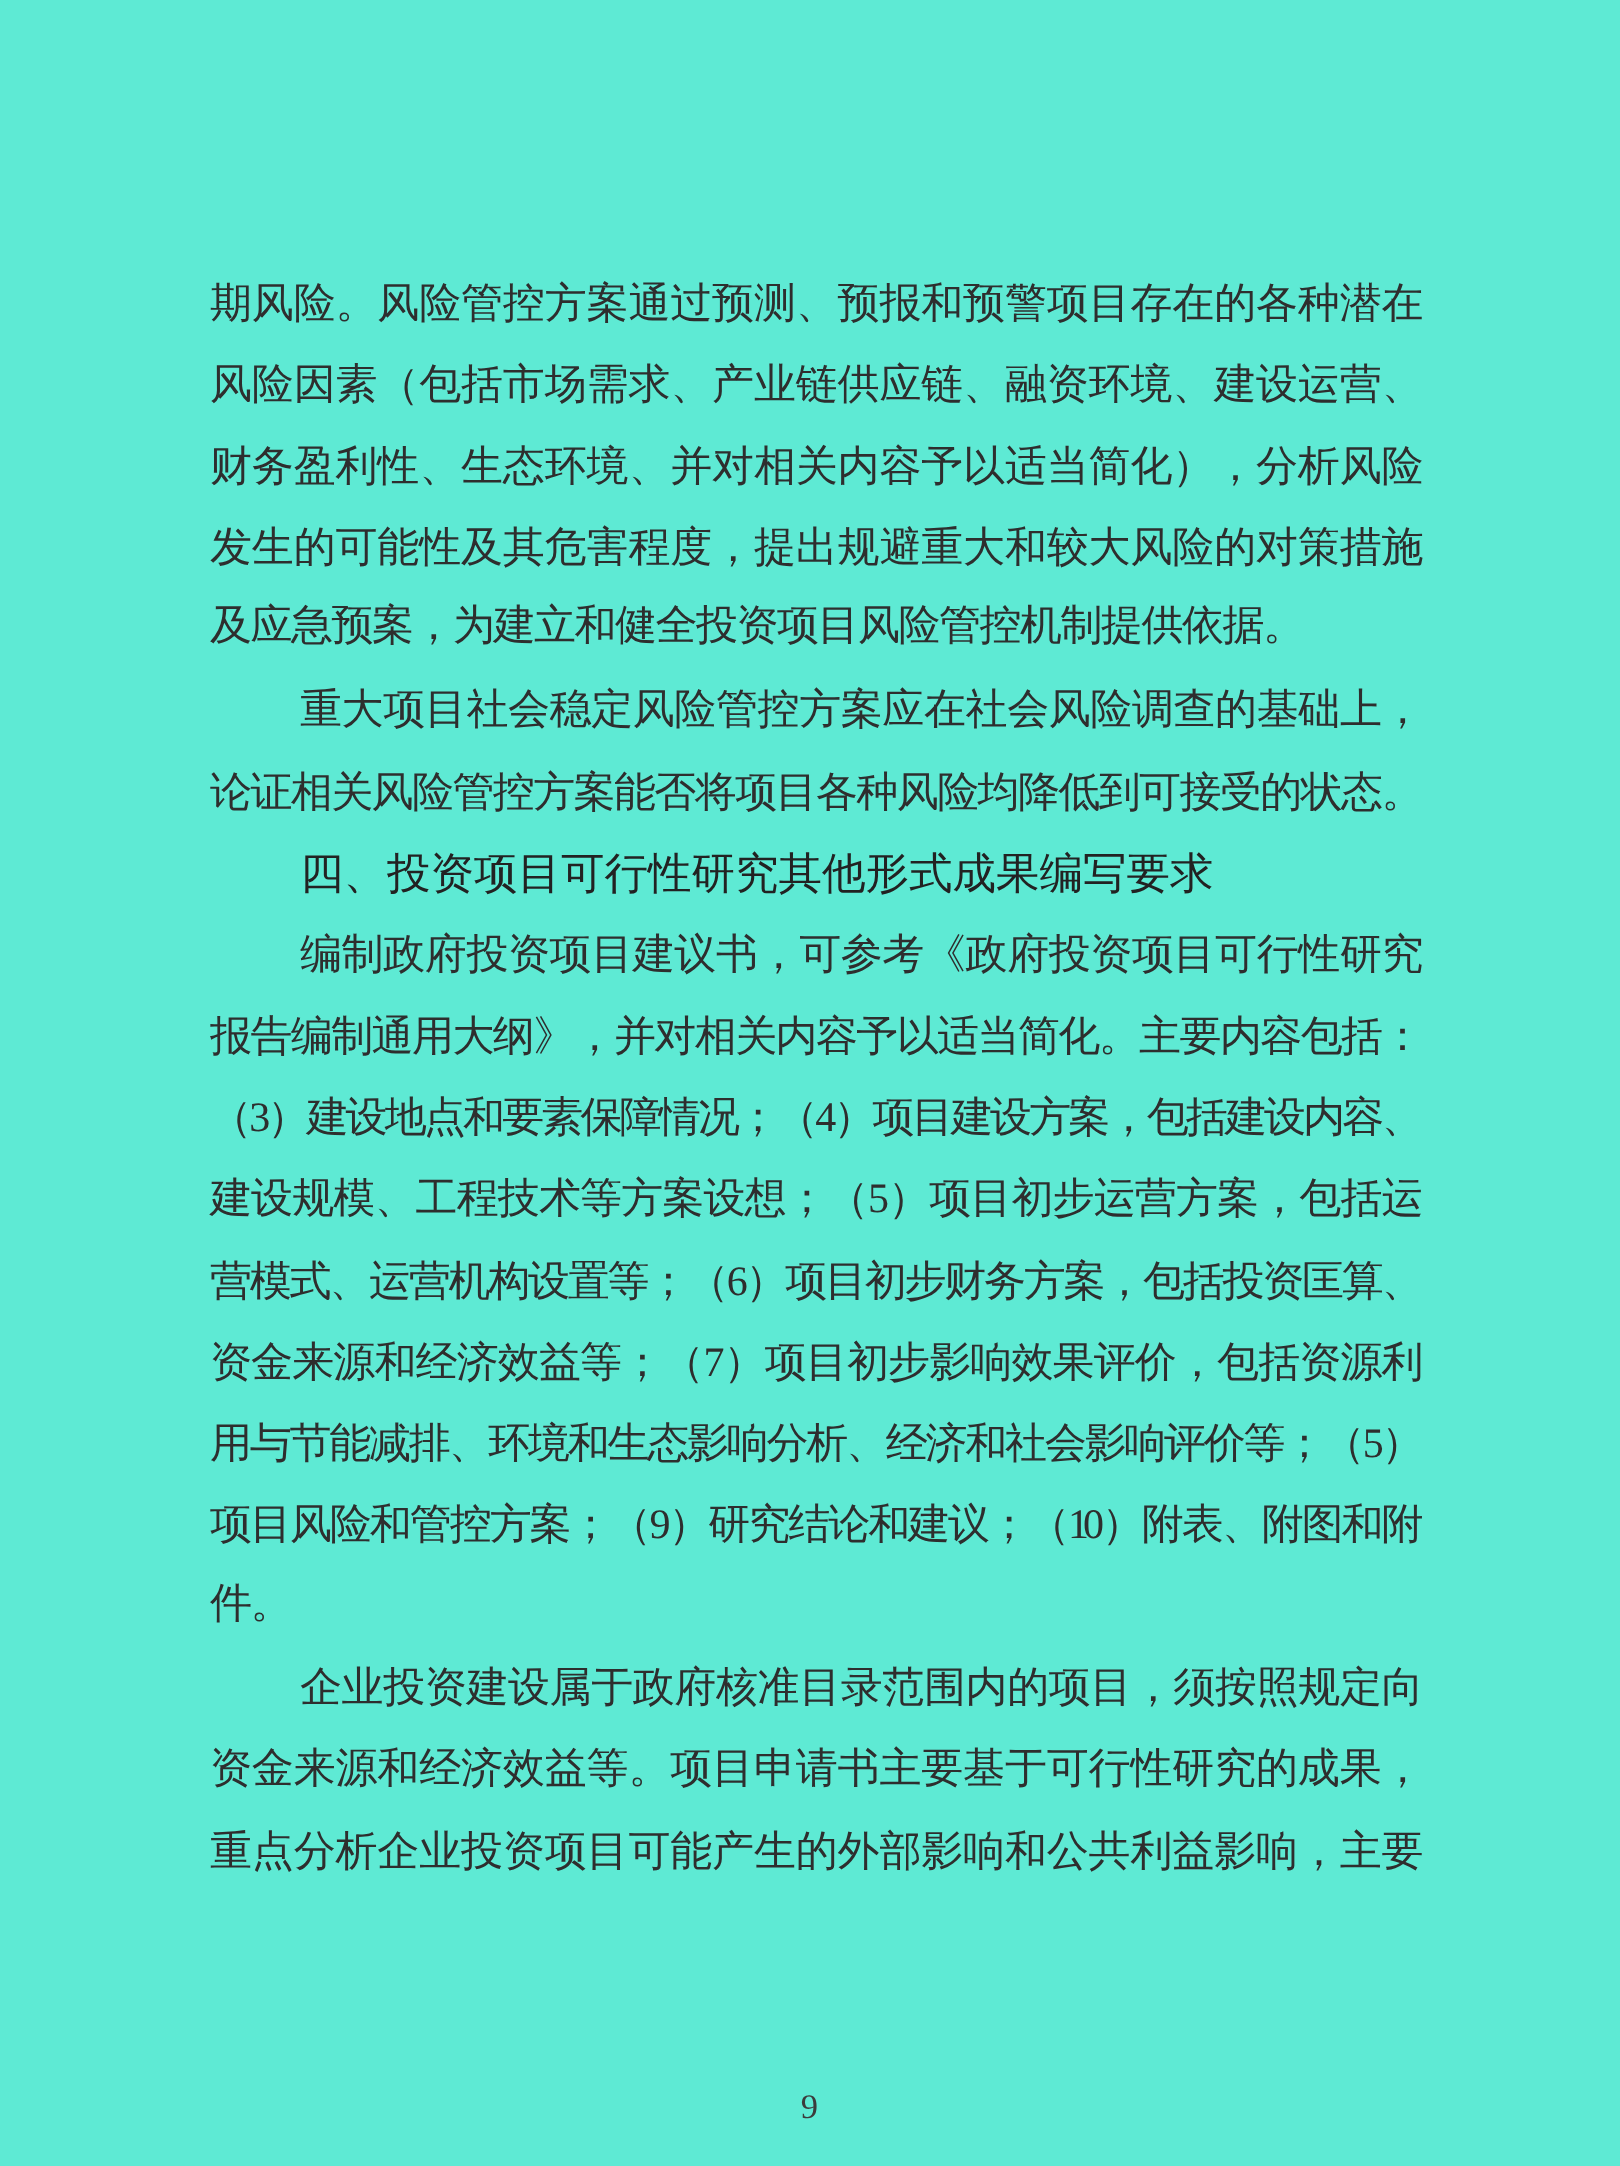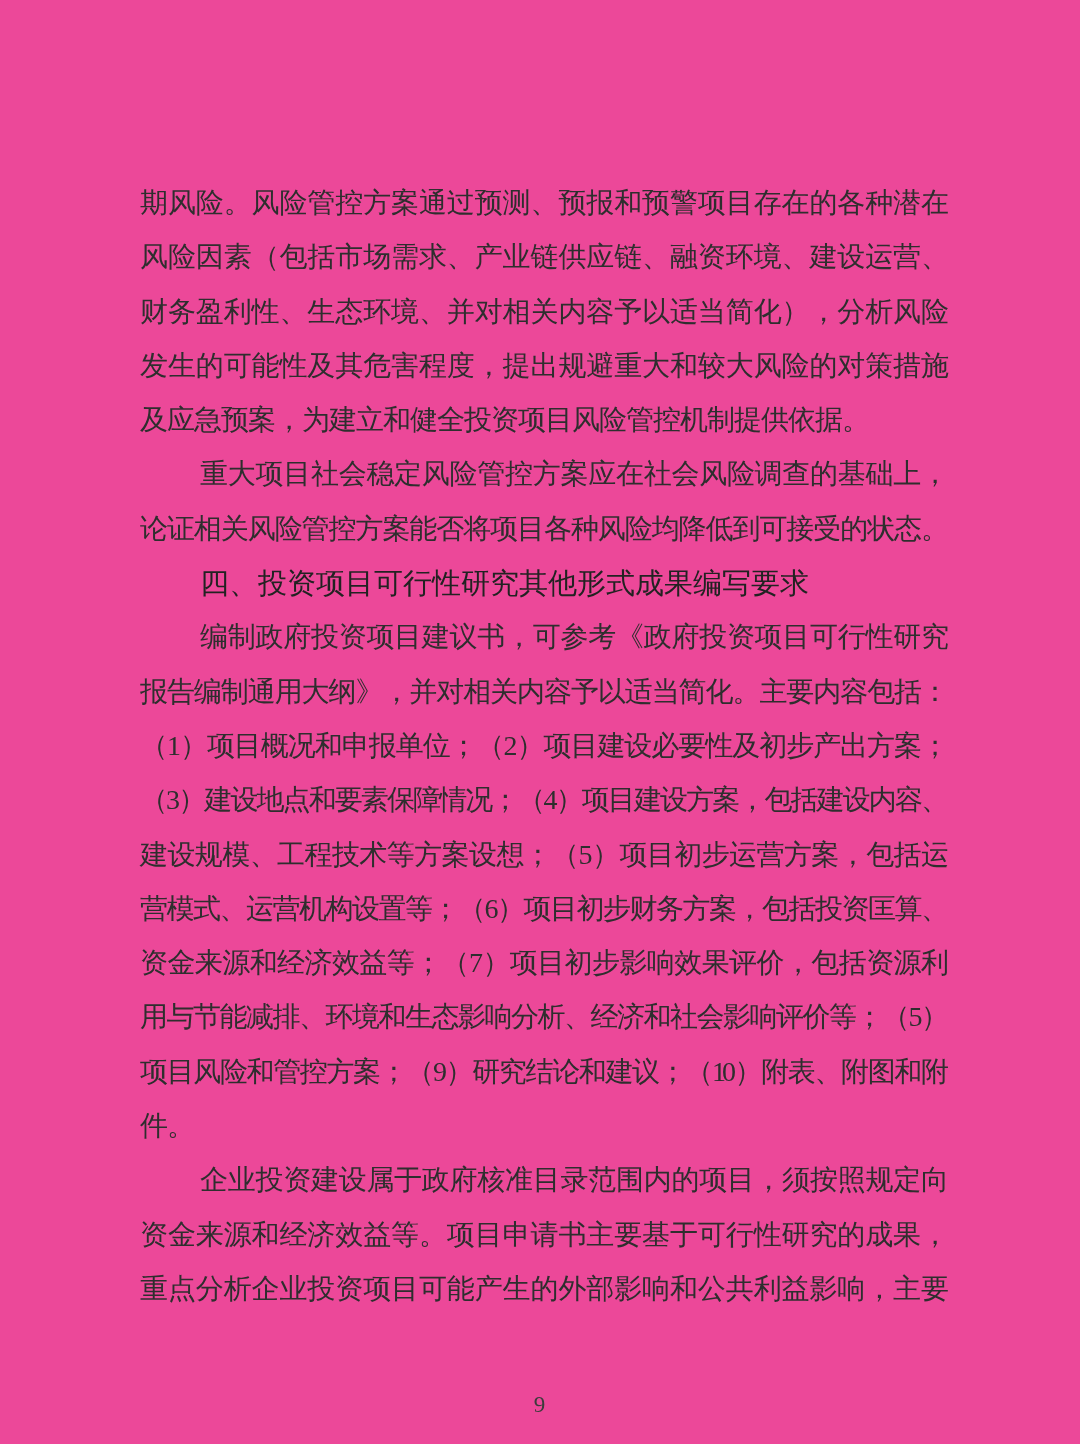--- a/index.html
+++ b/index.html
@@ -4,21 +4,21 @@
 <style>
   html, body {
     margin: 0;
     padding: 0;
     background: #ffffff;
   }
   .page {
     position: relative;
     width: 1080px;
     height: 1444px;
-    background: #ec4899;
+    background: #5eead4;
     overflow: hidden;
     font-family: "Liberation Serif", "DejaVu Serif", serif;
     color: #2e2e2e;
   }
   .text-block {
     position: absolute;
     top: 176px;
     left: 140px;
     width: 805px;
   }
@@ -34,20 +34,21 @@
     white-space: normal;
     text-align: justify;
     text-align-last: justify;
     text-justify: inter-character;
     letter-spacing: -4px;
   }
   
   .ln.l {
     text-align: left;
     letter-spacing: -1px;
+    font-family: Liberation Mono, monospace;
   }
   .ln.ind {
     text-indent: 60px;
   }
   .ln.heading {
     font-family: "Liberation Sans", "DejaVu Sans", sans-serif;
     font-weight: 400;
     font-size: 29px;
     letter-spacing: 0;
     color: #222222;
@@ -75,21 +76,20 @@
     <div class="ln j">发生的可能性及其危害程度，提出规避重大和较大风险的对策措施</div>
     <div class="ln l">及应急预案，为建立和健全投资项目风险管控机制提供依据。</div>
 
     <div class="ln j ind">重大项目社会稳定风险管控方案应在社会风险调查的基础上，</div>
     <div class="ln j">论证相关风险管控方案能否将项目各种风险均降低到可接受的状态。</div>
 
     <div class="ln l ind heading">四、投资项目可行性研究其他形式成果编写要求</div>
 
     <div class="ln j ind">编制政府投资项目建议书，可参考《政府投资项目可行性研究</div>
     <div class="ln j">报告编制通用大纲》，并对相关内容予以适当简化。主要内容包括：</div>
-    <div class="ln j">（1）项目概况和申报单位；（2）项目建设必要性及初步产出方案；</div>
     <div class="ln j">（3）建设地点和要素保障情况；（4）项目建设方案，包括建设内容、</div>
     <div class="ln j">建设规模、工程技术等方案设想；（5）项目初步运营方案，包括运</div>
     <div class="ln j">营模式、运营机构设置等；（6）项目初步财务方案，包括投资匡算、</div>
     <div class="ln j">资金来源和经济效益等；（7）项目初步影响效果评价，包括资源利</div>
     <div class="ln j">用与节能减排、环境和生态影响分析、经济和社会影响评价等；（5）</div>
     <div class="ln j">项目风险和管控方案；（9）研究结论和建议；（10）附表、附图和附</div>
     <div class="ln l">件。</div>
 
     <div class="ln j ind">企业投资建设属于政府核准目录范围内的项目，须按照规定向</div>
     <div class="ln j">资金来源和经济效益等。项目申请书主要基于可行性研究的成果，</div>

